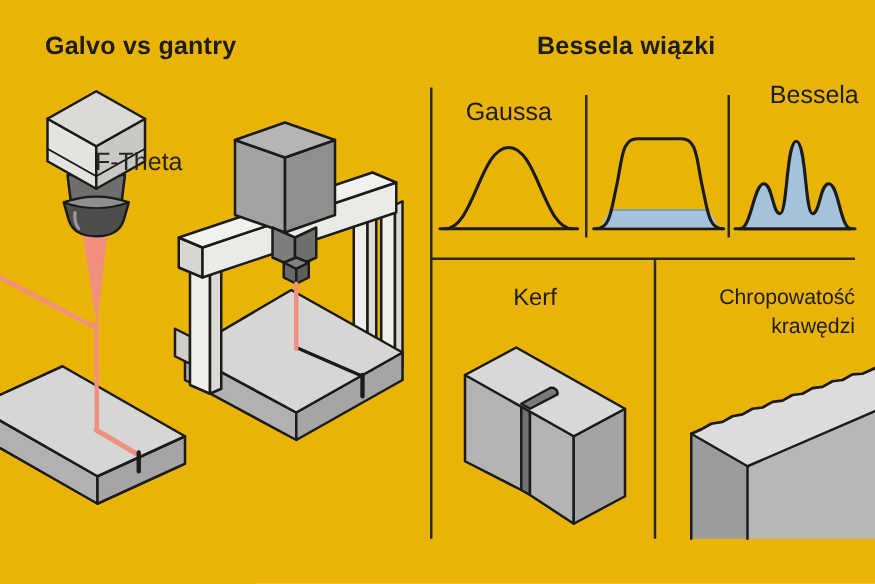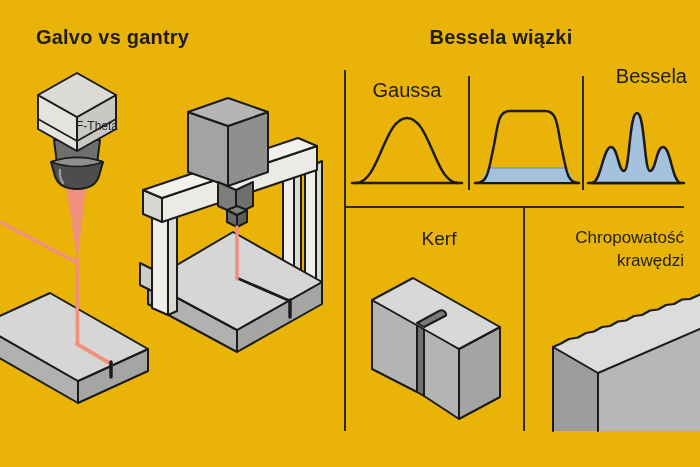--- a/index.html
+++ b/index.html
@@ -4,21 +4,21 @@
 <style>
   html,body{margin:0;padding:0;}
   body{background:#ffffff;font-family:"Liberation Sans", sans-serif;}
   .stage{position:relative;width:700px;height:467px;background:#eab308;overflow:hidden;text-decoration:underline;}
   .stage svg{position:absolute;left:0;top:0;}
   .lbl{position:absolute;color:#1d1d1d;white-space:nowrap;}
   .title{font-size:20px;font-weight:600;letter-spacing:.2px;}
   .plabel{font-size:20px;font-weight:500;text-align:center;}
   .klabel{font-size:19px;font-weight:500;text-align:center;}
   .rlabel{font-size:17px;font-weight:500;text-align:right;white-space:normal;line-height:1.35;}
-  .flabel{font-size:12px;font-weight:400;color:#242424;}
+  .flabel{font-size:20px;font-weight:400;color:#242424;}
 </style>
 </head>
 <body>
 
 <div class="stage">
 
 <svg width="700" height="467" viewBox="0 0 700 467">
 
   <g stroke-linejoin="round" stroke-linecap="round">
 
@@ -160,16 +160,16 @@
 </svg>
 
 <div class="lbl title" style="left:36px;top:26px;">Galvo vs gantry</div>
 <div class="lbl title" style="left:386px;top:26px;width:230px;text-align:center;">Bessela wiązki</div>
 
 <div class="lbl flabel" style="left:76px;top:119px;">F-Theta</div>
 
 <div class="lbl plabel" style="left:357px;top:79px;width:100px;">Gaussa</div>
 <div class="lbl plabel" style="left:587px;top:65px;width:100px;text-align:right;">Bessela</div>
 
-<div class="lbl klabel" style="left:379px;top:228px;width:120px;">Kerf</div>
+<div class="lbl klabel" style="left:368px;top:228px;width:120px;">Kerf</div>
 <div class="lbl rlabel" style="left:532px;top:227px;width:152px;">Chropowatość krawędzi</div>
 
 </div>
 
 </body></html>

